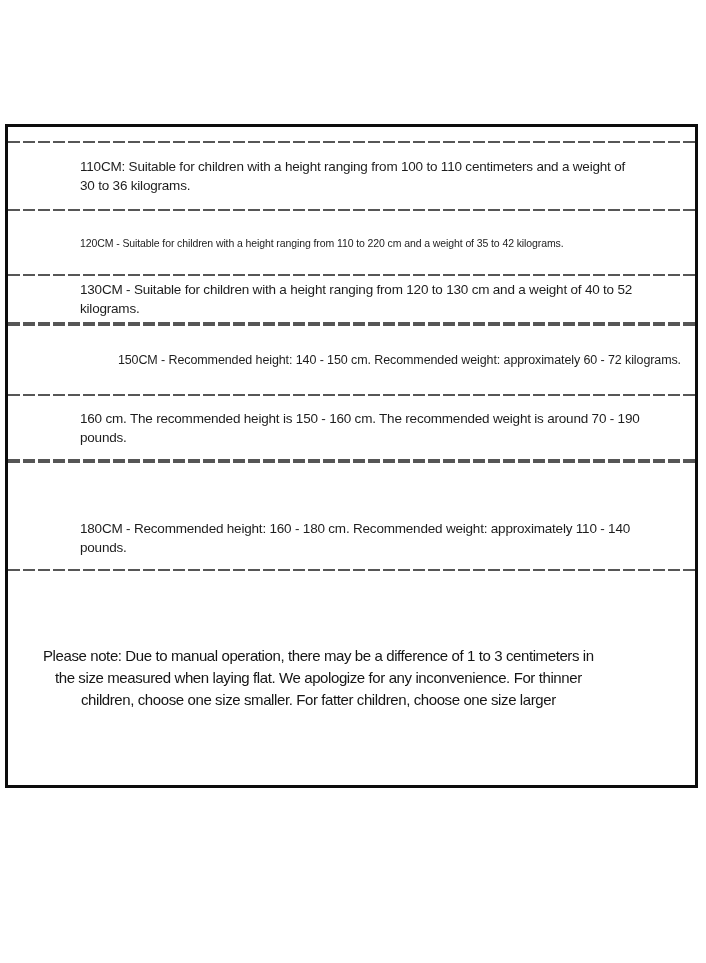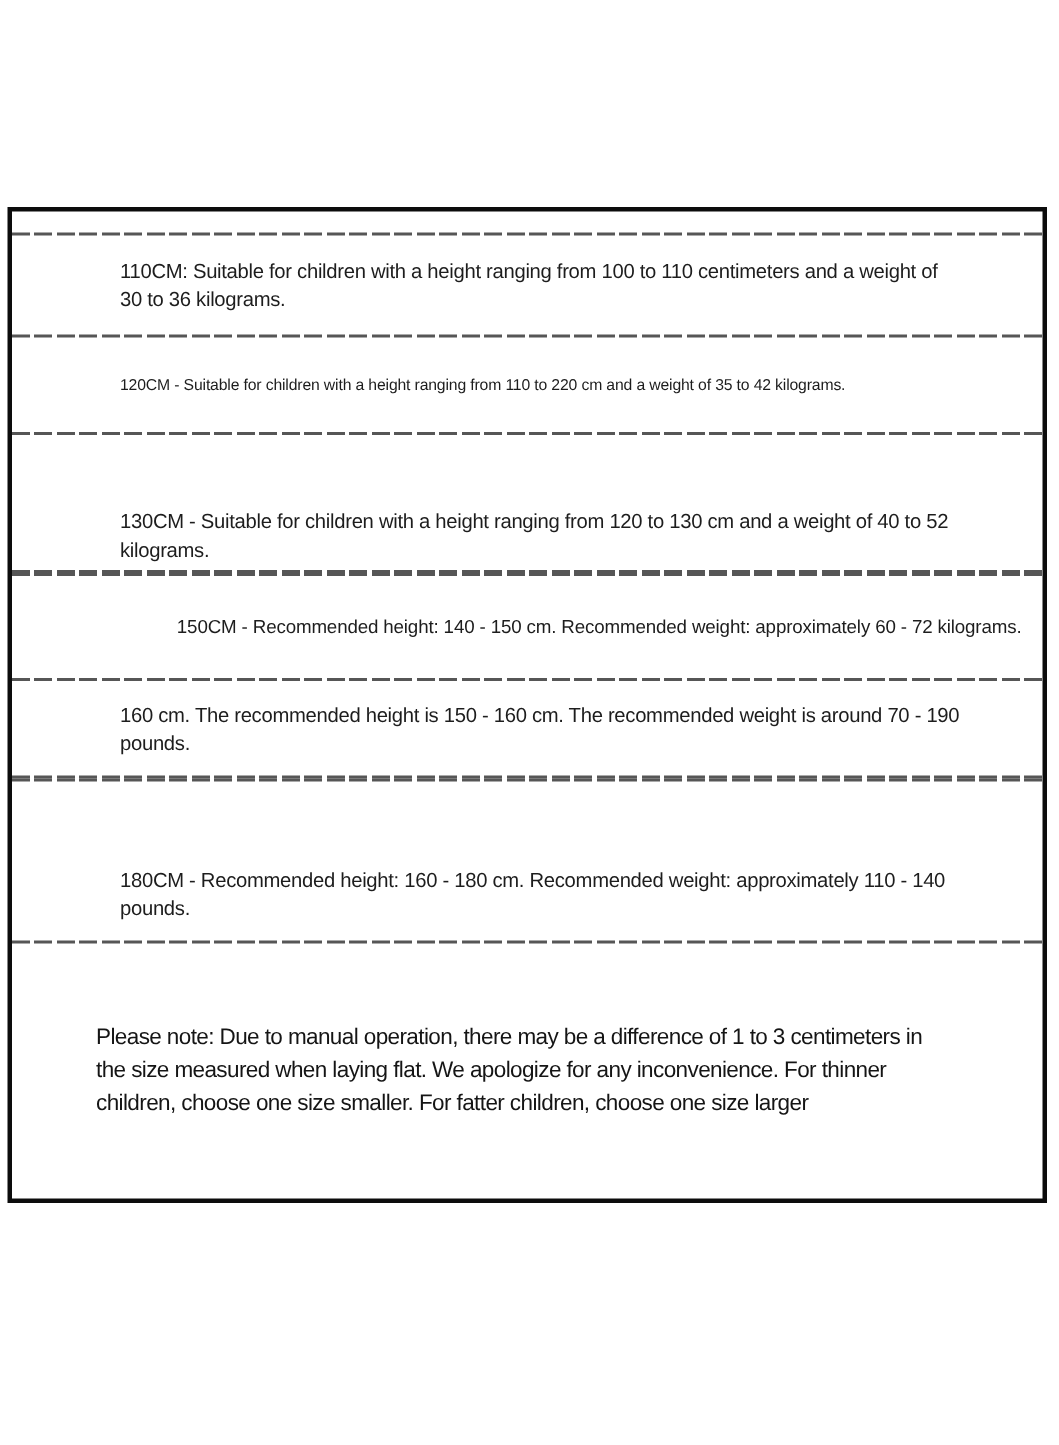--- a/index.html
+++ b/index.html
@@ -10,21 +10,21 @@
     width: 706px;
     height: 963px;
     background: #ffffff;
     position: relative;
     font-family: "Liberation Sans", sans-serif;
     overflow: hidden;
   }
   .size-chart {
     position: absolute;
     left: 5px;
-    top: 138px;
+    top: 124px;
     width: 693px;
     height: 664px;
     box-sizing: border-box;
     border: 3px solid #0c0c0c;
     background: #ffffff;
     display: flex;
     flex-direction: column;
     overflow: hidden;
   }
   .sep {
@@ -44,34 +44,35 @@
     padding-right: 14px;
     box-sizing: border-box;
   }
   .row p {
     margin: 0;
     white-space: pre;
     color: #1d1d1d;
   }
   .h66 { height: 66px; }
   .h63 { height: 63px; }
-  .h65 { height: 46px; margin-top: 44px; }
+  .h65 { height: 46px; }
   .h68 { height: 68px; justify-content: flex-end; }
   .h62 { height: 62px; margin-top: 44px; }
   .fs-lg  { font-size: 13.5px; line-height: 19px; letter-spacing: -0.2px; }
   .fs-sm  { font-size: 10.5px; line-height: 14px; letter-spacing: -0.1px; }
   .fs-md  { font-size: 12.5px; line-height: 16px; letter-spacing: -0.1px; }
   .fs-xl  { font-size: 15px;   line-height: 20px; letter-spacing: -0.2px; }
   .note-row {
     flex: 1 1 auto;
     display: flex;
     align-items: center;
-    padding-left: 56px;
+    padding-left: 35px;
     padding-right: 10px;
     box-sizing: border-box;
+    text-align: center;
   }
   .note-row p {
     margin: 0;
     white-space: pre;
     color: #151515;
     font-size: 15px;
     line-height: 22px;
     letter-spacing: -0.4px;
   }
 </style>

